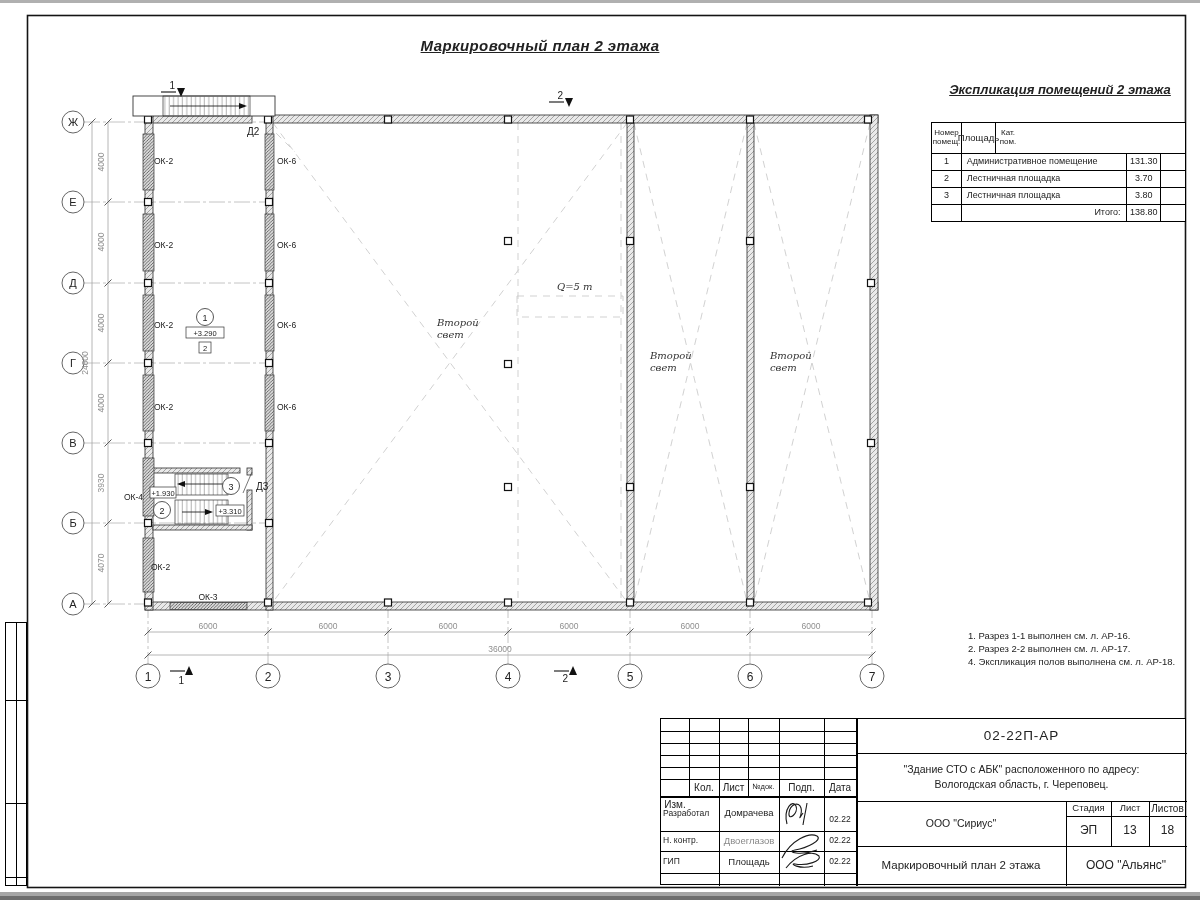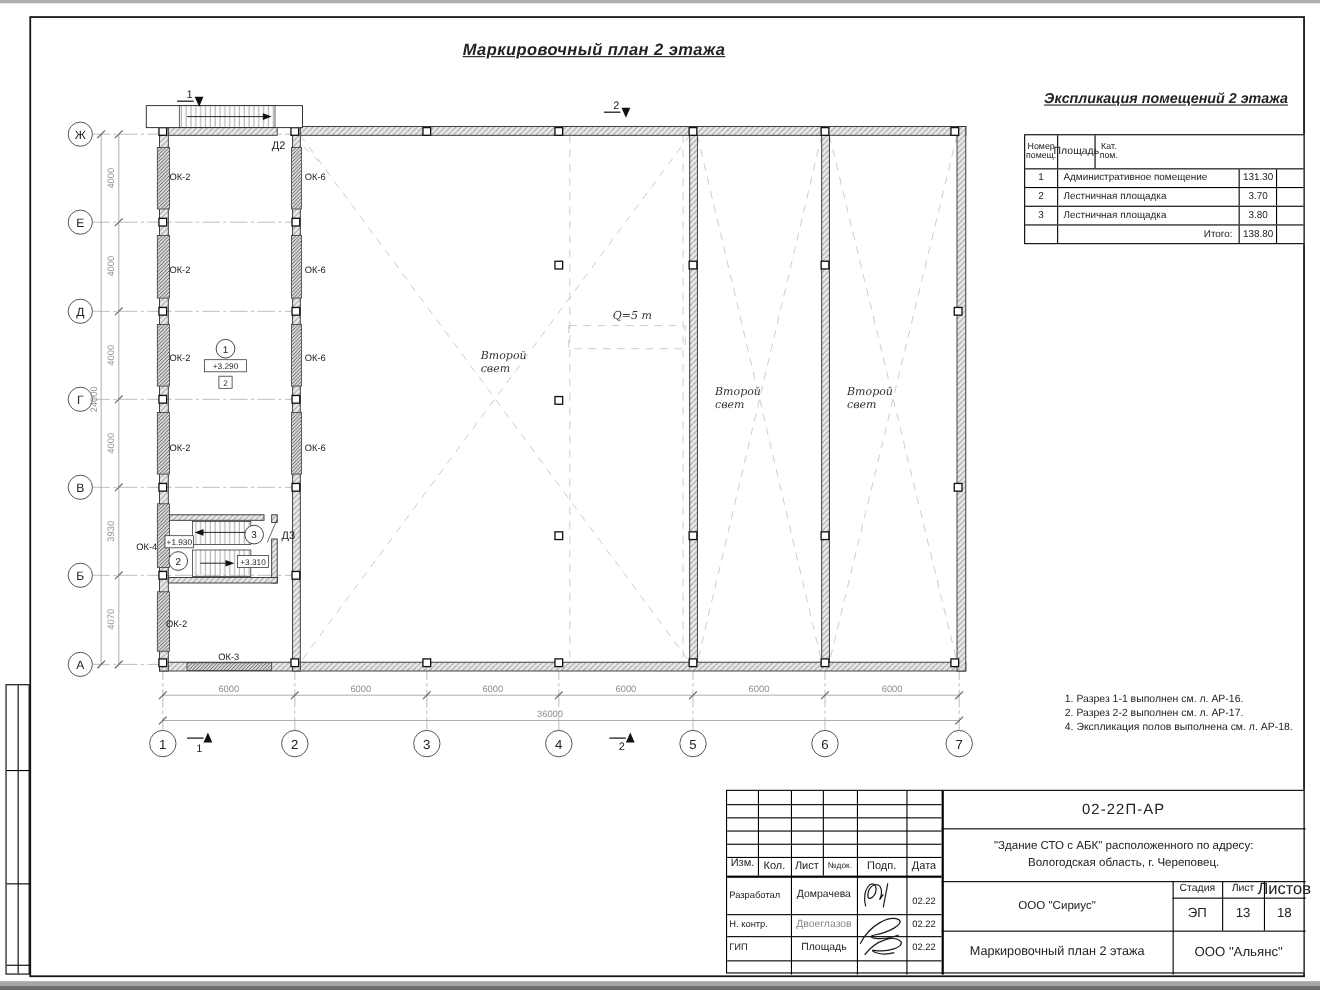--- a/index.html
+++ b/index.html
@@ -379,21 +379,21 @@
     <div class="tl" style="left:0;top:60px;width:195px;height:1px;"></div>
     <div class="tl" style="left:0;top:77px;width:195px;height:1.5px;"></div>
     <div class="tl" style="left:0;top:112px;width:195px;height:1px;"></div>
     <div class="tl" style="left:0;top:132px;width:195px;height:1px;"></div>
     <div class="tl" style="left:0;top:154px;width:195px;height:1px;"></div>
     <div class="tl" style="left:195px;top:34px;width:331px;height:1px;"></div>
     <div class="tl" style="left:195px;top:82px;width:331px;height:1px;"></div>
     <div class="tl" style="left:405px;top:97px;width:121px;height:1px;"></div>
     <div class="tl" style="left:195px;top:127px;width:331px;height:1px;"></div>
 
-    <div class="cell" style="left:0;top:56px;width:28px;height:20px;">Изм.</div>
+    <div class="cell" style="left:0;top:76px;width:28px;height:20px;">Изм.</div>
     <div class="cell" style="left:28px;top:60px;width:30px;height:17px;">Кол.</div>
     <div class="cell" style="left:58px;top:60px;width:29px;height:17px;">Лист</div>
     <div class="cell" style="left:87px;top:60px;width:31px;height:17px;font-size:7.5px;">№док.</div>
     <div class="cell" style="left:118px;top:60px;width:45px;height:17px;">Подп.</div>
     <div class="cell" style="left:163px;top:60px;width:32px;height:17px;">Дата</div>
 
     <div class="cell" style="left:2px;top:77px;width:54px;height:35px;justify-content:flex-start;font-size:8.5px;">Разработал</div>
     <div class="cell" style="left:58px;top:77px;width:60px;height:35px;font-size:9.5px;">Домрачева</div>
     <div class="cell" style="left:163px;top:90px;width:32px;height:22px;font-size:8.5px;">02.22</div>
 
@@ -411,21 +411,21 @@
     </svg>
 
     <div class="cell" style="left:195px;top:0;width:331px;height:34px;font-size:13.5px;letter-spacing:1px;">02-22П-АР</div>
     <div class="abs" style="left:195px;top:34px;width:331px;height:48px;display:flex;flex-direction:column;align-items:center;justify-content:center;font-size:10.5px;line-height:1.4;">
       <div>"Здание СТО с АБК" расположенного по адресу:</div>
       <div>Вологодская область, г. Череповец.</div>
     </div>
     <div class="cell" style="left:195px;top:82px;width:210px;height:45px;font-size:10.5px;">ООО "Сириус"</div>
     <div class="cell" style="left:405px;top:82px;width:45px;height:15px;font-size:9.5px;">Стадия</div>
     <div class="cell" style="left:450px;top:82px;width:38px;height:15px;font-size:9.5px;">Лист</div>
-    <div class="cell" style="left:488px;top:82px;width:37px;height:15px;font-size:15px;">Листов</div>
+    <div class="cell" style="left:488px;top:82px;width:37px;height:15px;font-size:10px;">Листов</div>
     <div class="cell" style="left:405px;top:97px;width:45px;height:30px;font-size:12px;">ЭП</div>
     <div class="cell" style="left:450px;top:97px;width:38px;height:30px;font-size:12px;">13</div>
     <div class="cell" style="left:488px;top:97px;width:37px;height:30px;font-size:12px;">18</div>
     <div class="cell" style="left:195px;top:127px;width:210px;height:40px;font-size:11.5px;">Маркировочный план 2 этажа</div>
     <div class="cell" style="left:405px;top:127px;width:120px;height:40px;font-size:12px;">ООО "Альянс"</div>
   </div>
 
   <div class="abs sstamp">
     <div class="tl" style="left:10px;top:0;width:1px;height:262px;"></div>
     <div class="tl" style="left:0;top:77px;width:22px;height:1px;"></div>

